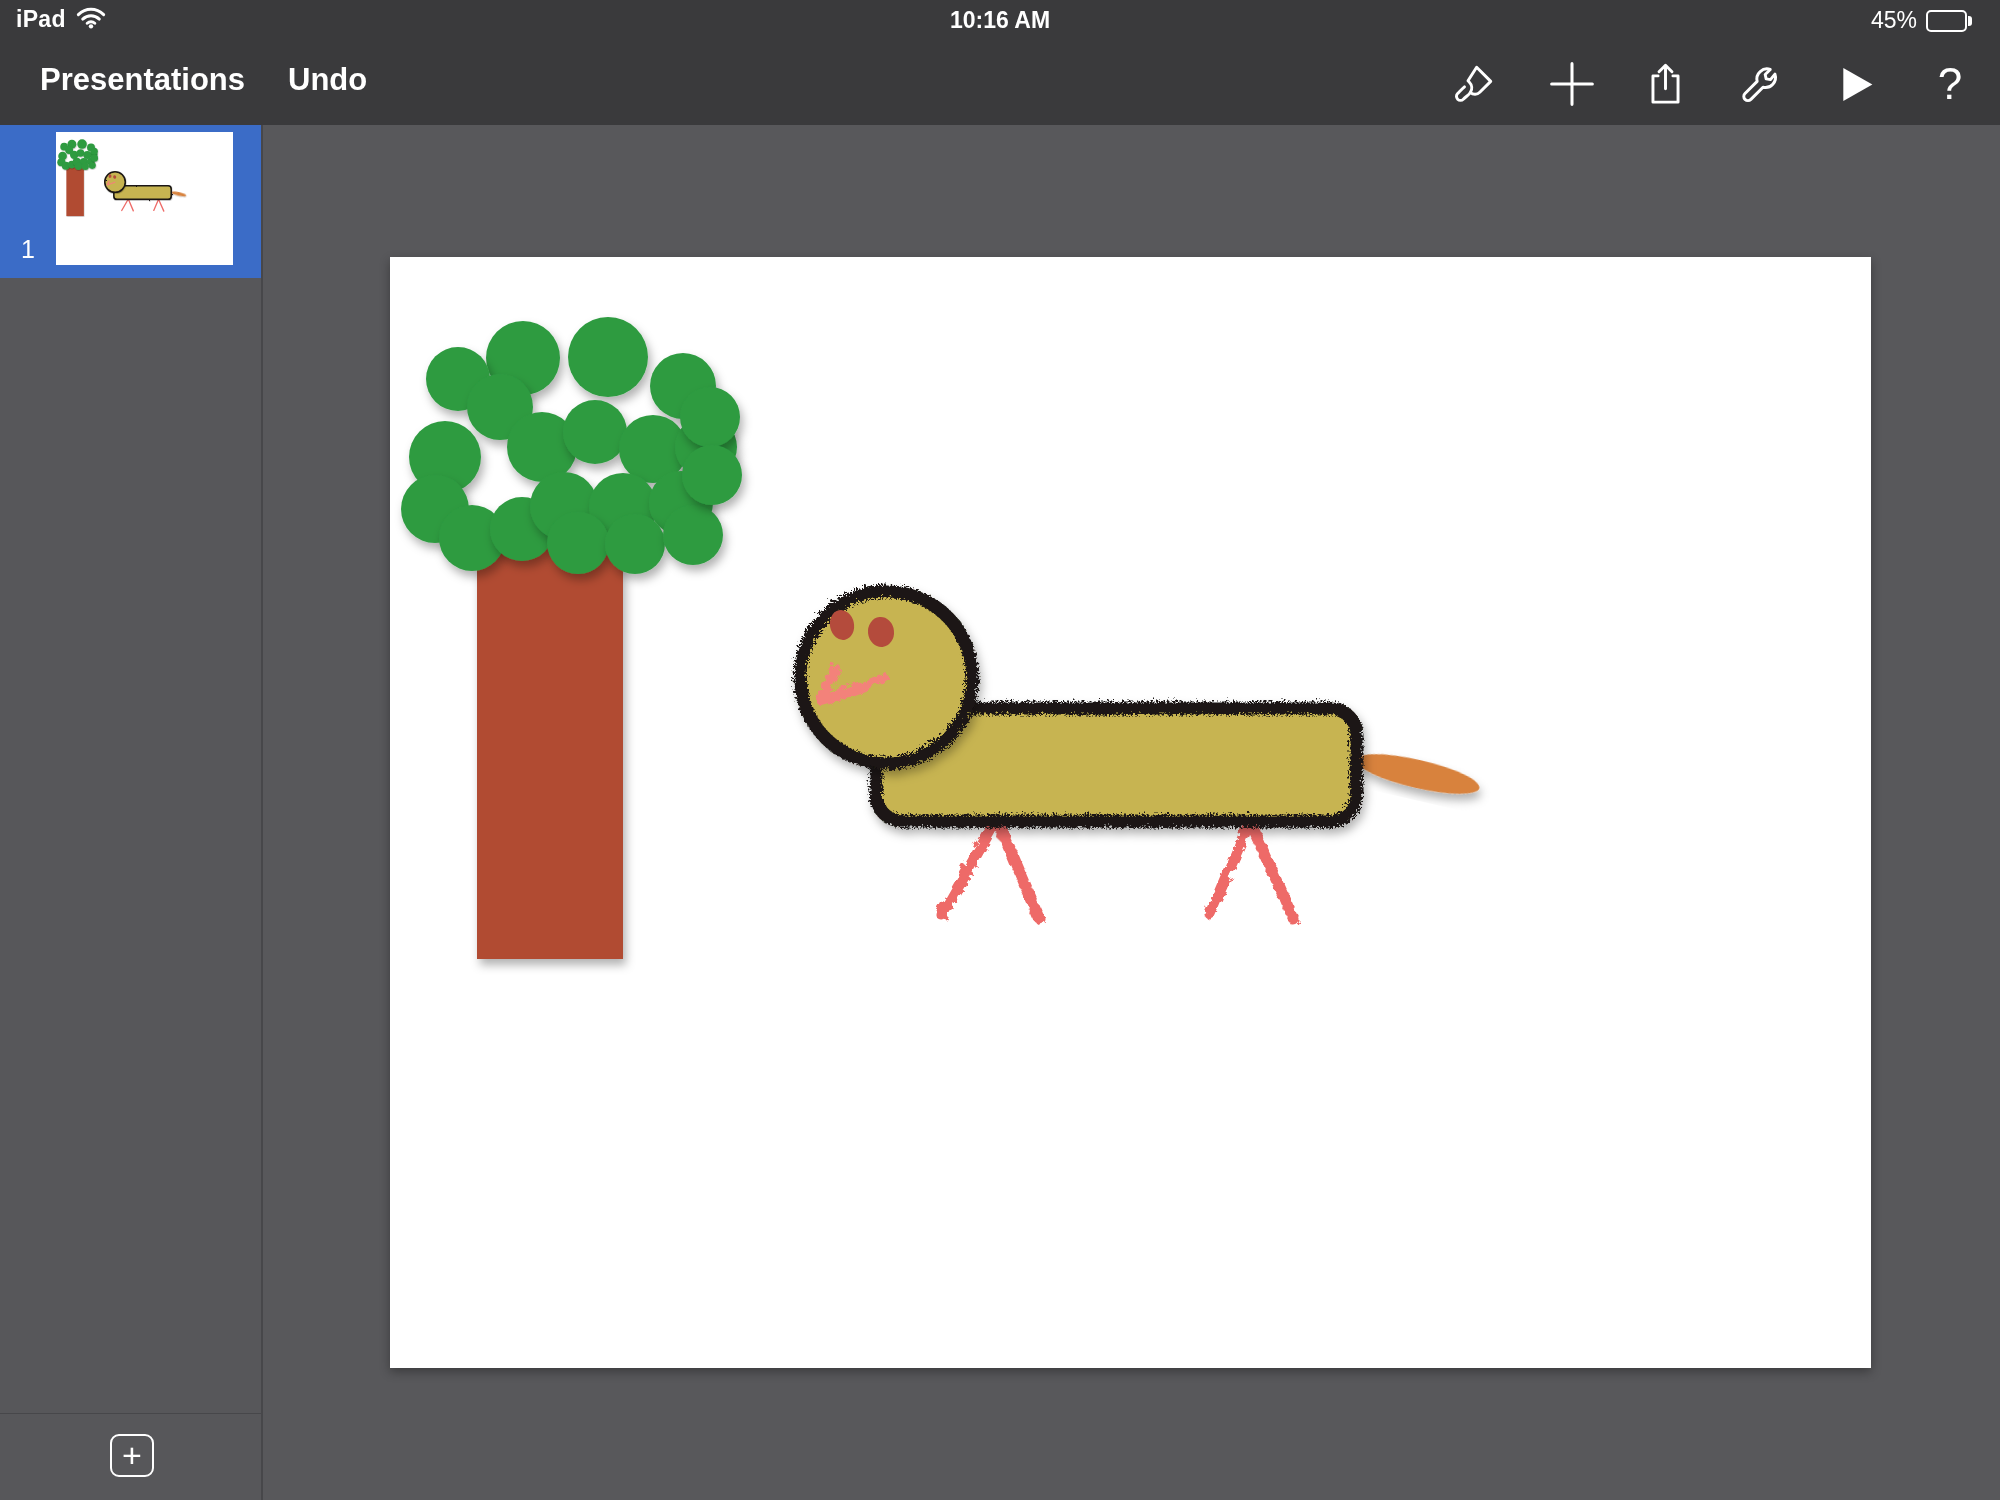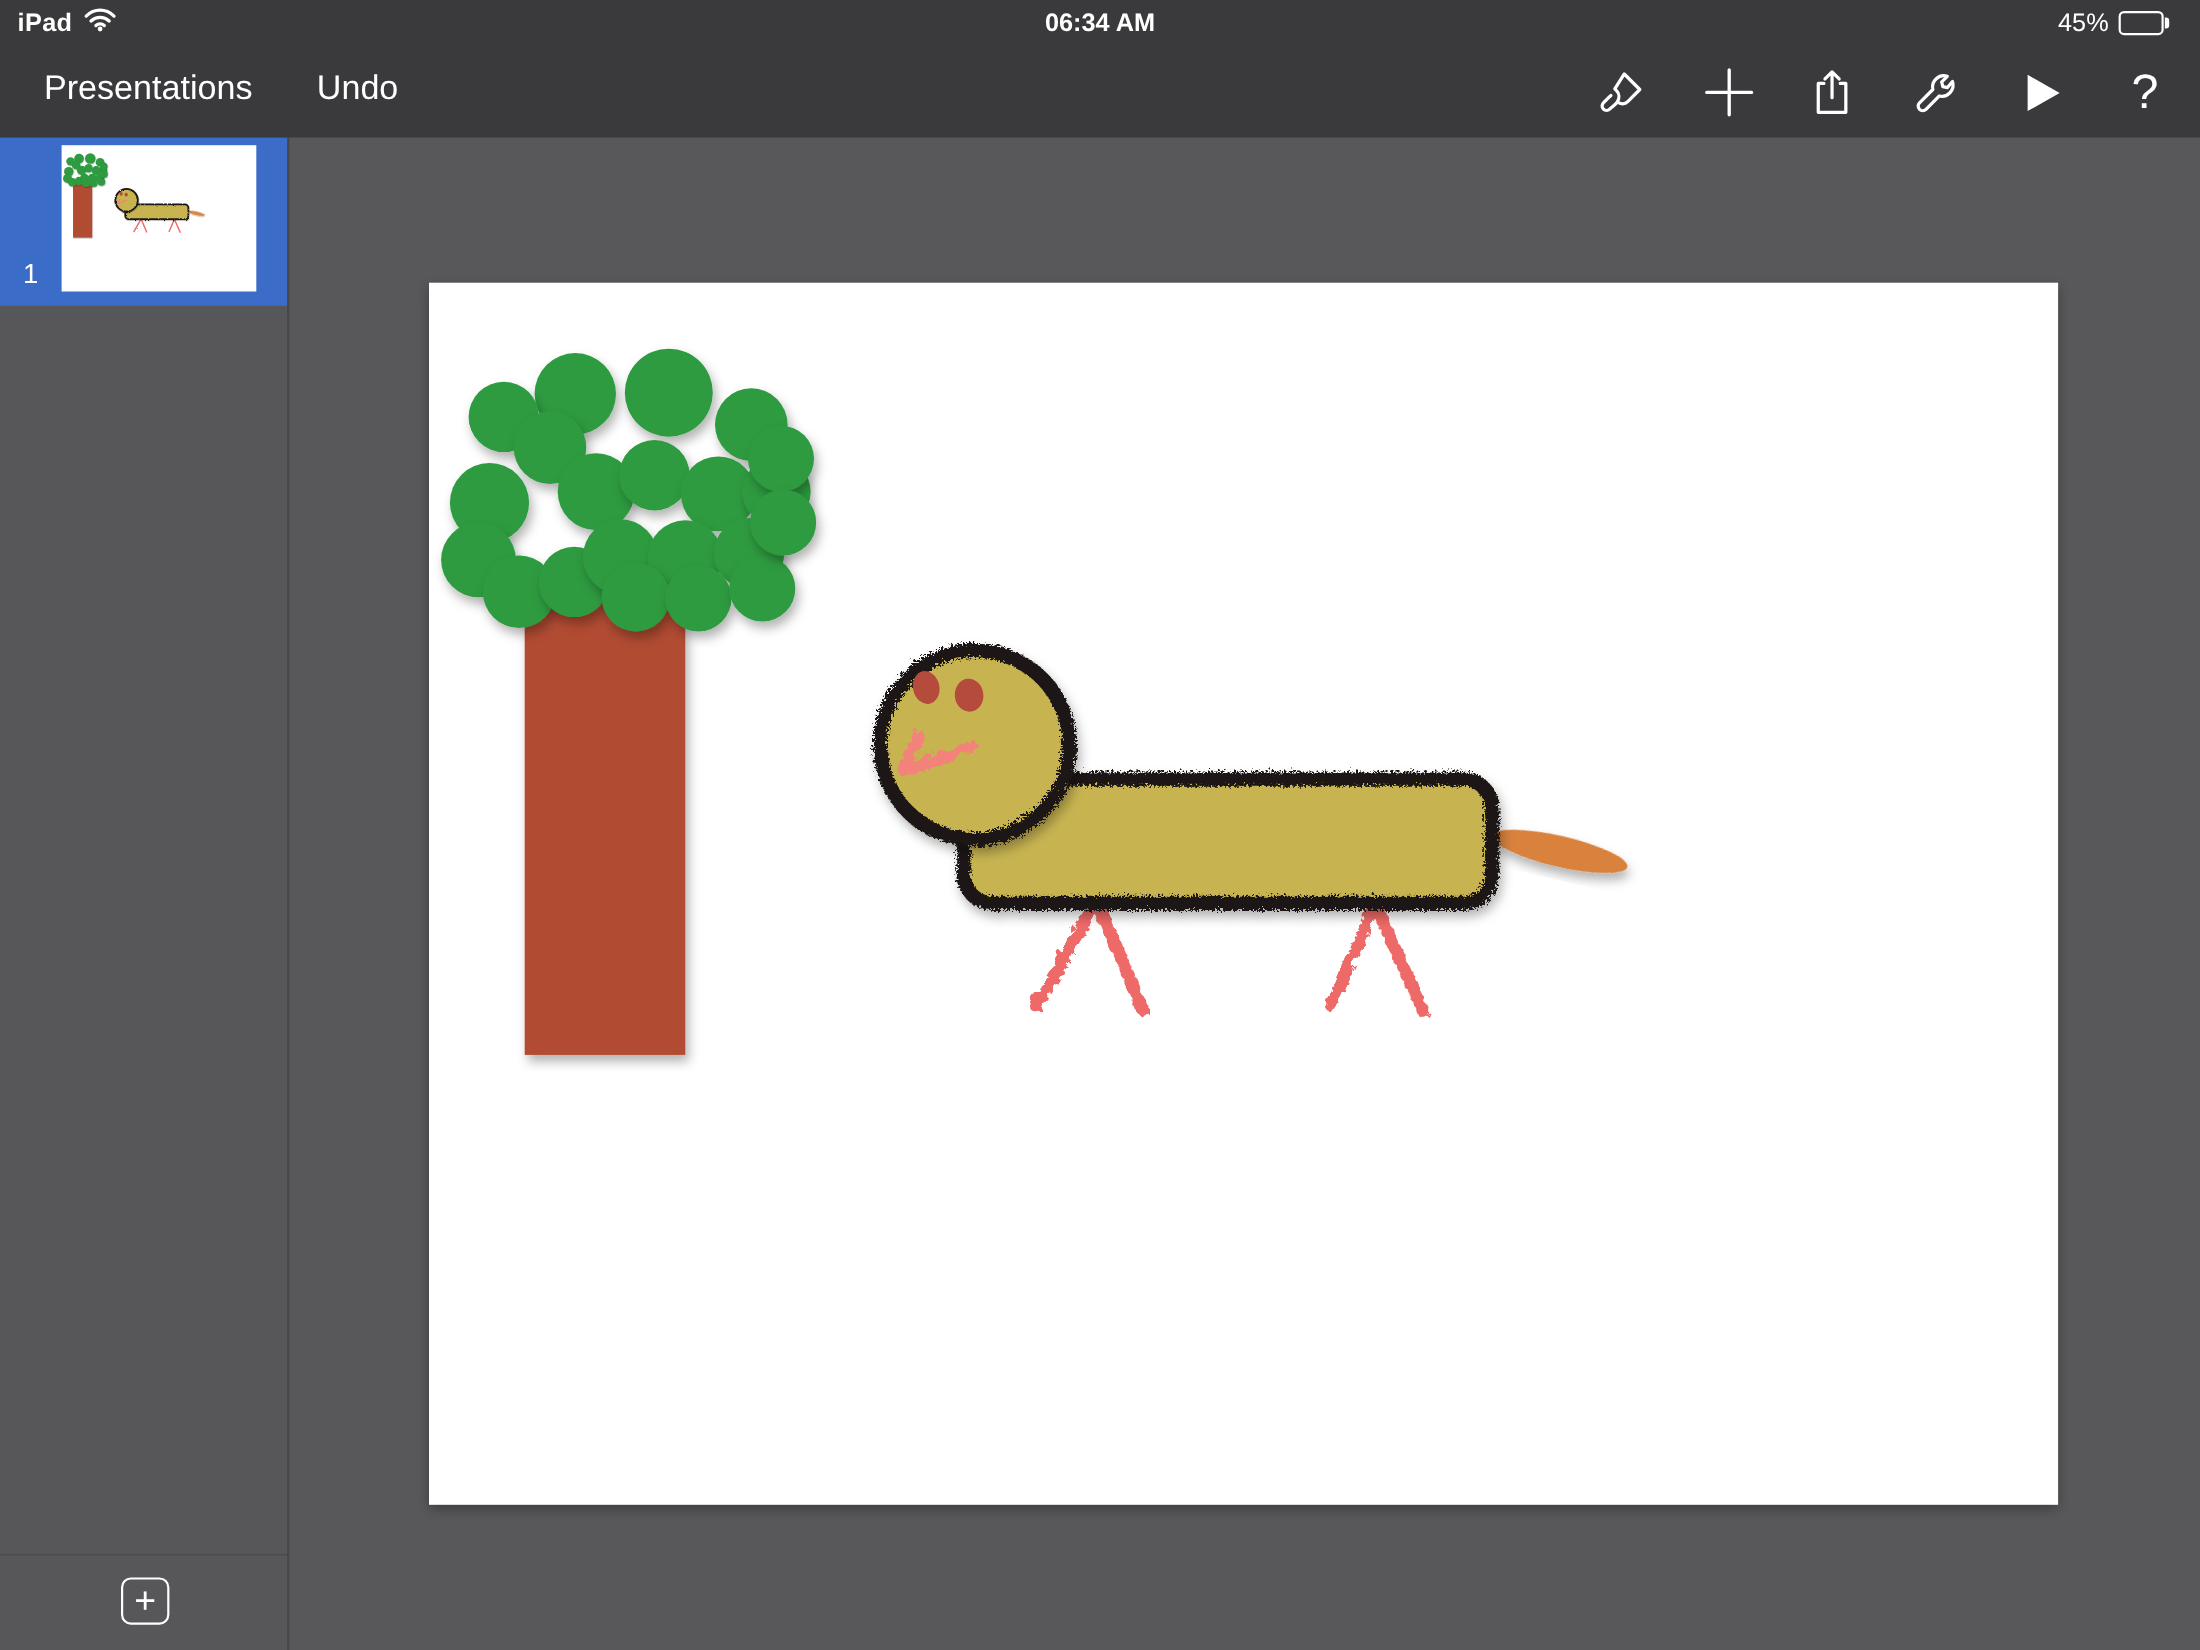--- a/index.html
+++ b/index.html
@@ -24,21 +24,21 @@
   .status-left{position:absolute;left:16px;top:6px;display:flex;align-items:center;gap:10px;}
   .status-device{font-size:23px;font-weight:600;letter-spacing:.3px;}
   .status-time{position:absolute;left:0;right:0;top:7px;text-align:center;font-size:23px;font-weight:600;}
   .status-right{position:absolute;right:28px;top:7px;display:flex;align-items:center;gap:9px;}
   .status-batt-text{font-size:23px;font-weight:400;}
   .battery{display:flex;align-items:center;}
   .battery-body{width:41px;height:22px;border:2px solid #fff;border-radius:5px;padding:2px;box-sizing:border-box;}
   .battery-fill{height:100%;background:#fff;border-radius:1px;}
   .battery-nub{width:4px;height:10px;background:#fff;border-radius:0 3px 3px 0;margin-left:1px;}
 
-  .tb-text-btn{position:absolute;top:62px;font-size:31px;color:#fff;cursor:pointer;background:none;border:none;font-family:inherit;padding:0;}
+  .tb-text-btn{position:absolute;top:62px;font-size:31px;color:#fff;cursor:pointer;background:none;border:none;font-family:inherit;padding:0;font-weight:bold;}
   .tb-presentations{left:40px;}
   .tb-undo{left:288px;}
   .tb-title{position:absolute;left:0;right:0;top:62px;text-align:center;font-size:31px;font-weight:700;pointer-events:none;}
   .tb-icon{position:absolute;top:56px;width:56px;height:56px;display:flex;align-items:center;justify-content:center;cursor:pointer;}
   .tb-icon svg{display:block;}
   .icon-stroke{fill:none;stroke:#fff;stroke-linecap:round;stroke-linejoin:round;}
   .tb-help{font-size:44px;font-weight:400;color:#fff;line-height:1;}
 
   
   .sidebar{position:absolute;left:0;top:125px;width:262px;height:1375px;background:var(--sidebar-bg);z-index:10;}
@@ -121,21 +121,21 @@
       <span>
         <svg viewBox="0 0 26 20" width="30" height="23">
           <path class="icon-stroke" stroke-width="2.6" d="M2 7.5 C5.2 4.4 8.9 2.8 13 2.8 C17.1 2.8 20.8 4.4 24 7.5"></path>
           <path class="icon-stroke" stroke-width="2.6" d="M5.8 11.4 C7.9 9.5 10.3 8.5 13 8.5 C15.7 8.5 18.1 9.5 20.2 11.4"></path>
           <path class="icon-stroke" stroke-width="2.6" d="M9.7 15 C10.7 14.1 11.8 13.7 13 13.7 C14.2 13.7 15.3 14.1 16.3 15"></path>
           <circle cx="13" cy="17.7" r="1.9" fill="#fff"></circle>
         </svg>
       </span>
     </div>
 
-    <div class="status-time">06:34 AM</div>
+    <div class="status-time">10:16 AM</div>
 
     <div class="status-right">
       <span class="status-batt-text">45%</span>
       <span class="battery">
         <span class="battery-body"><span class="battery-fill" id="battery-fill" style="width: 45%;"></span></span>
         <span class="battery-nub"></span>
       </span>
     </div>
 
     <button class="tb-text-btn tb-presentations">Presentations</button>

